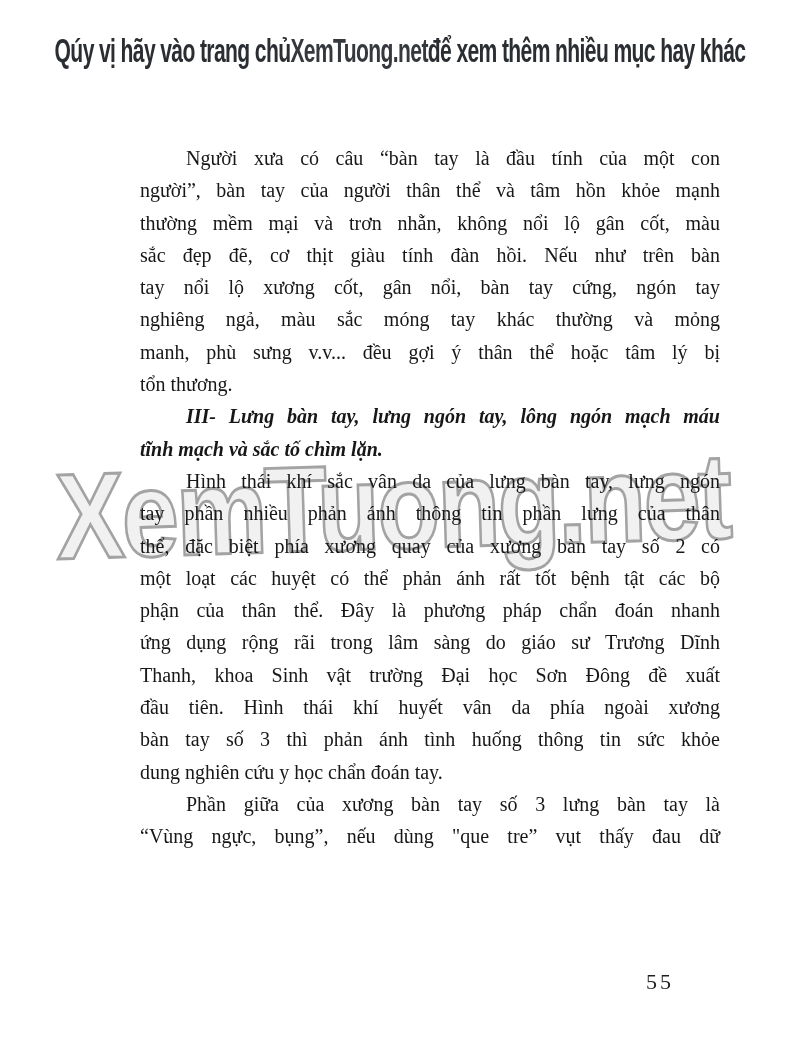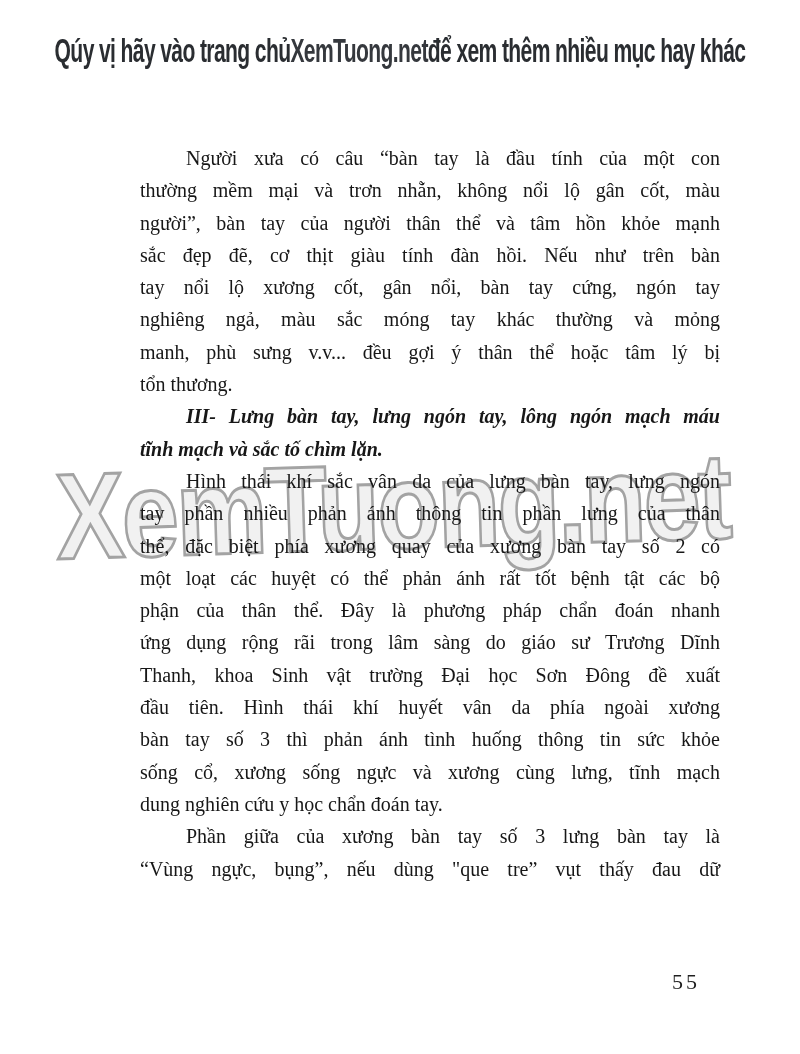--- a/index.html
+++ b/index.html
@@ -69,61 +69,60 @@
   .line.last  { text-align-last: left; }
   .line.first { text-indent: 46px; }
   .line.italic {
     font-style: italic;
     font-weight: bold;
   }
   
   .page-number {
     position: absolute;
     top: 969px;
-    left: 672px;
+    left: 646px;
     z-index: 1;
     font-size: 22px;
     letter-spacing: 3px;
     color: #1f1f1f;
   }
 </style>
 </head>
 <body>
 
 <div class="watermark">XemTuong.net</div>
 
 <div class="banner">
   <span>Qúy vị hãy vào trang chủ </span>
   <span class="brand">XemTuong.net</span>
   <span> để xem thêm nhiều mục hay khác</span>
 </div>
 
 <div class="column">
 
   <div class="line first">Người xưa có câu “bàn tay là đầu tính của một con</div>
+  <div class="line">người”, bàn tay của người thân thể và tâm hồn khỏe mạnh</div>
   <div class="line">thường mềm mại và trơn nhẵn, không nổi lộ gân cốt, màu</div>
-  <div class="line">người”, bàn tay của người thân thể và tâm hồn khỏe mạnh</div>
   <div class="line">sắc đẹp đẽ, cơ thịt giàu tính đàn hồi. Nếu như trên bàn</div>
   <div class="line">tay nổi lộ xương cốt, gân nổi, bàn tay cứng, ngón tay</div>
   <div class="line">nghiêng ngả, màu sắc móng tay khác thường và mỏng</div>
   <div class="line">manh, phù sưng v.v... đều gợi ý thân thể hoặc tâm lý bị</div>
   <div class="line last">tổn thương.</div>
 
   <div class="line first italic">III- Lưng bàn tay, lưng ngón tay, lông ngón mạch máu</div>
   <div class="line last italic">tĩnh mạch và sắc tố chìm lặn.</div>
 
   <div class="line first">Hình thái khí sắc vân da của lưng bàn tay, lưng ngón</div>
   <div class="line">tay phần nhiều phản ánh thông tin phần lưng của thân</div>
   <div class="line">thể, đặc biệt phía xương quay của xương bàn tay số 2 có</div>
   <div class="line">một loạt các huyệt có thể phản ánh rất tốt bệnh tật các bộ</div>
   <div class="line">phận của thân thể. Đây là phương pháp chẩn đoán nhanh</div>
   <div class="line">ứng dụng rộng rãi trong lâm sàng do giáo sư Trương Dĩnh</div>
   <div class="line">Thanh, khoa Sinh vật trường Đại học Sơn Đông đề xuất</div>
   <div class="line">đầu tiên. Hình thái khí huyết vân da phía ngoài xương</div>
   <div class="line">bàn tay số 3 thì phản ánh tình huống thông tin sức khỏe</div>
-  <div class="line">sống cổ, xương sống ngực và xương cùng lưng, tĩnh mạch</div>
   <div class="line last">dung nghiên cứu y học chẩn đoán tay.</div>
 
   <div class="line first">Phần giữa của xương bàn tay số 3 lưng bàn tay là</div>
   <div class="line">“Vùng ngực, bụng”, nếu dùng "que tre” vụt thấy đau dữ</div>
 </div>
 
 <div class="page-number">55</div>
 
 </body></html>

